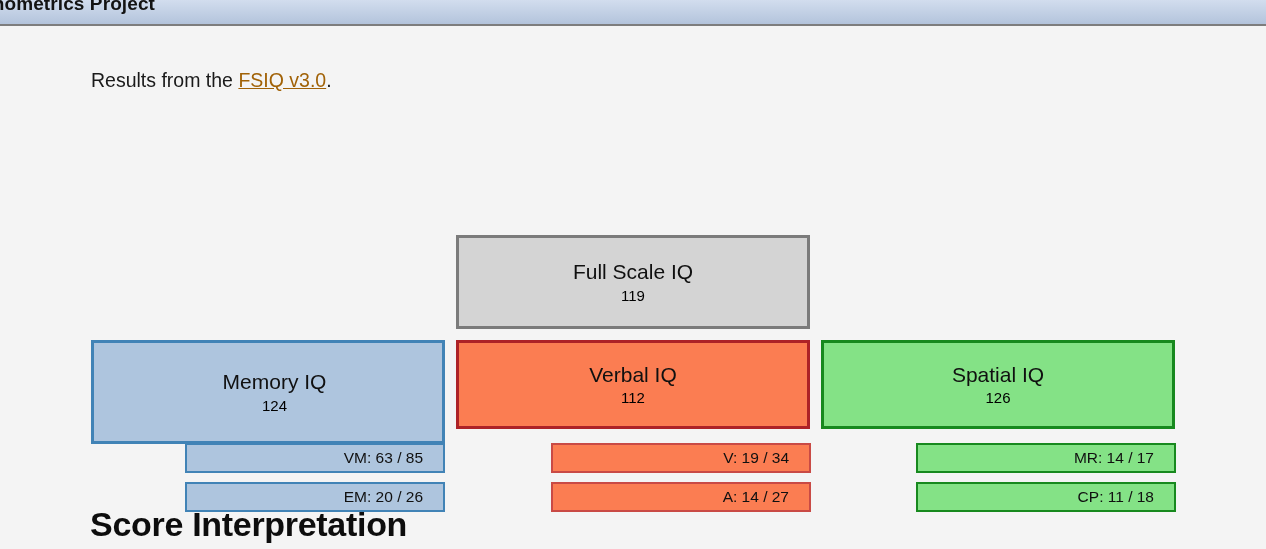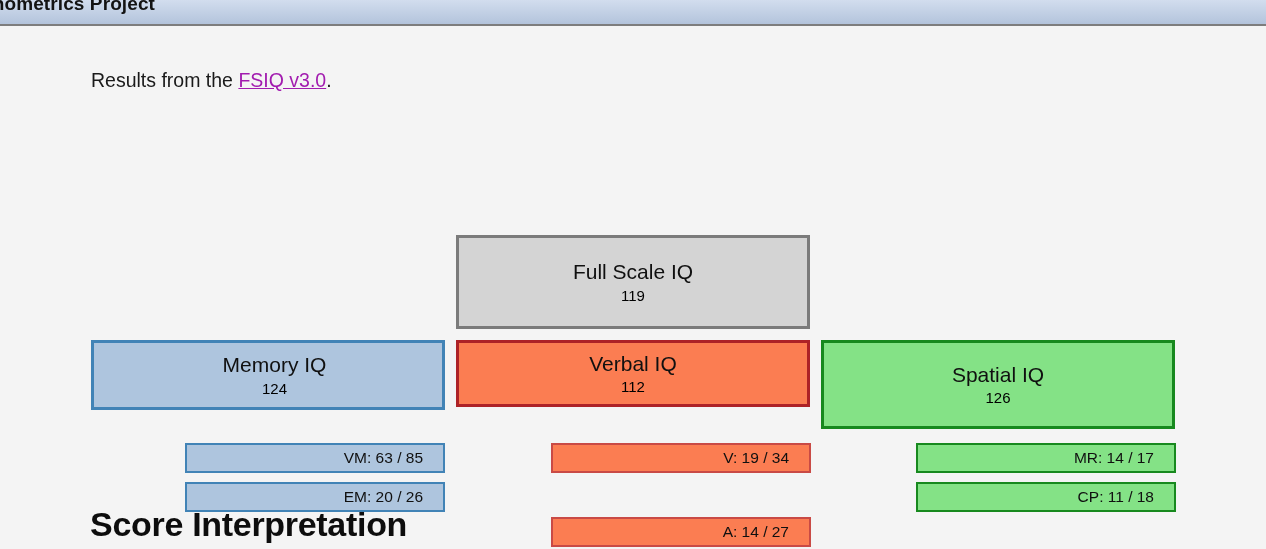--- a/index.html
+++ b/index.html
@@ -48,21 +48,21 @@
 
   #intro-paragraph {
     position: absolute;
     left: 91px;
     top: 41px;
     font-size: 19.5px;
     color: #1a1a1a;
     white-space: nowrap;
   }
   #intro-link {
-    color: #a21caf;
+    color: #a16207;
     text-decoration: underline;
     cursor: pointer;
   }
 
   #iq-scores-heading {
     position: absolute;
     left: 90px;
     top: 99px;
     font-size: 34px;
     font-weight: bold;
@@ -119,30 +119,30 @@
     top: 199px;
     width: 354px;
     height: 94px;
     background: #d4d4d4;
     border-color: #7b7b7b;
   }
   #box-memory {
     left: 91px;
     top: 304px;
     width: 354px;
-    height: 70px;
+    height: 104px;
     background: #aec5de;
     border-color: #4183b6;
     padding-left: 13px;
   }
   #box-verbal {
     left: 456px;
     top: 304px;
     width: 354px;
-    height: 67px;
+    height: 89px;
     background: #fb7d52;
     border-color: #ad2227;
   }
   #box-spatial {
     left: 821px;
     top: 304px;
     width: 354px;
     height: 89px;
     background: #84e286;
     border-color: #17891e;
@@ -165,21 +165,21 @@
     color: #101010;
     white-space: nowrap;
   }
   .subtest-blue  { background: #aec5de; border-color: #4183b6; }
   .subtest-orange{ background: #fb7d52; border-color: #c94a45; }
   .subtest-green { background: #84e286; border-color: #17891e; }
 
   #sub-vm { left: 185px; top: 407px; }
   #sub-em { left: 185px; top: 446px; }
   #sub-v  { left: 551px; top: 407px; }
-  #sub-a  { left: 551px; top: 446px; margin-top: 35px; }
+  #sub-a  { left: 551px; top: 446px; }
   #sub-mr { left: 916px; top: 407px; }
   #sub-cp { left: 916px; top: 446px; }
 </style>
 </head>
 <body>
 
 <div id="window-titlebar">
   <div id="window-title-text">Psychometrics Project</div>
 </div>
 

